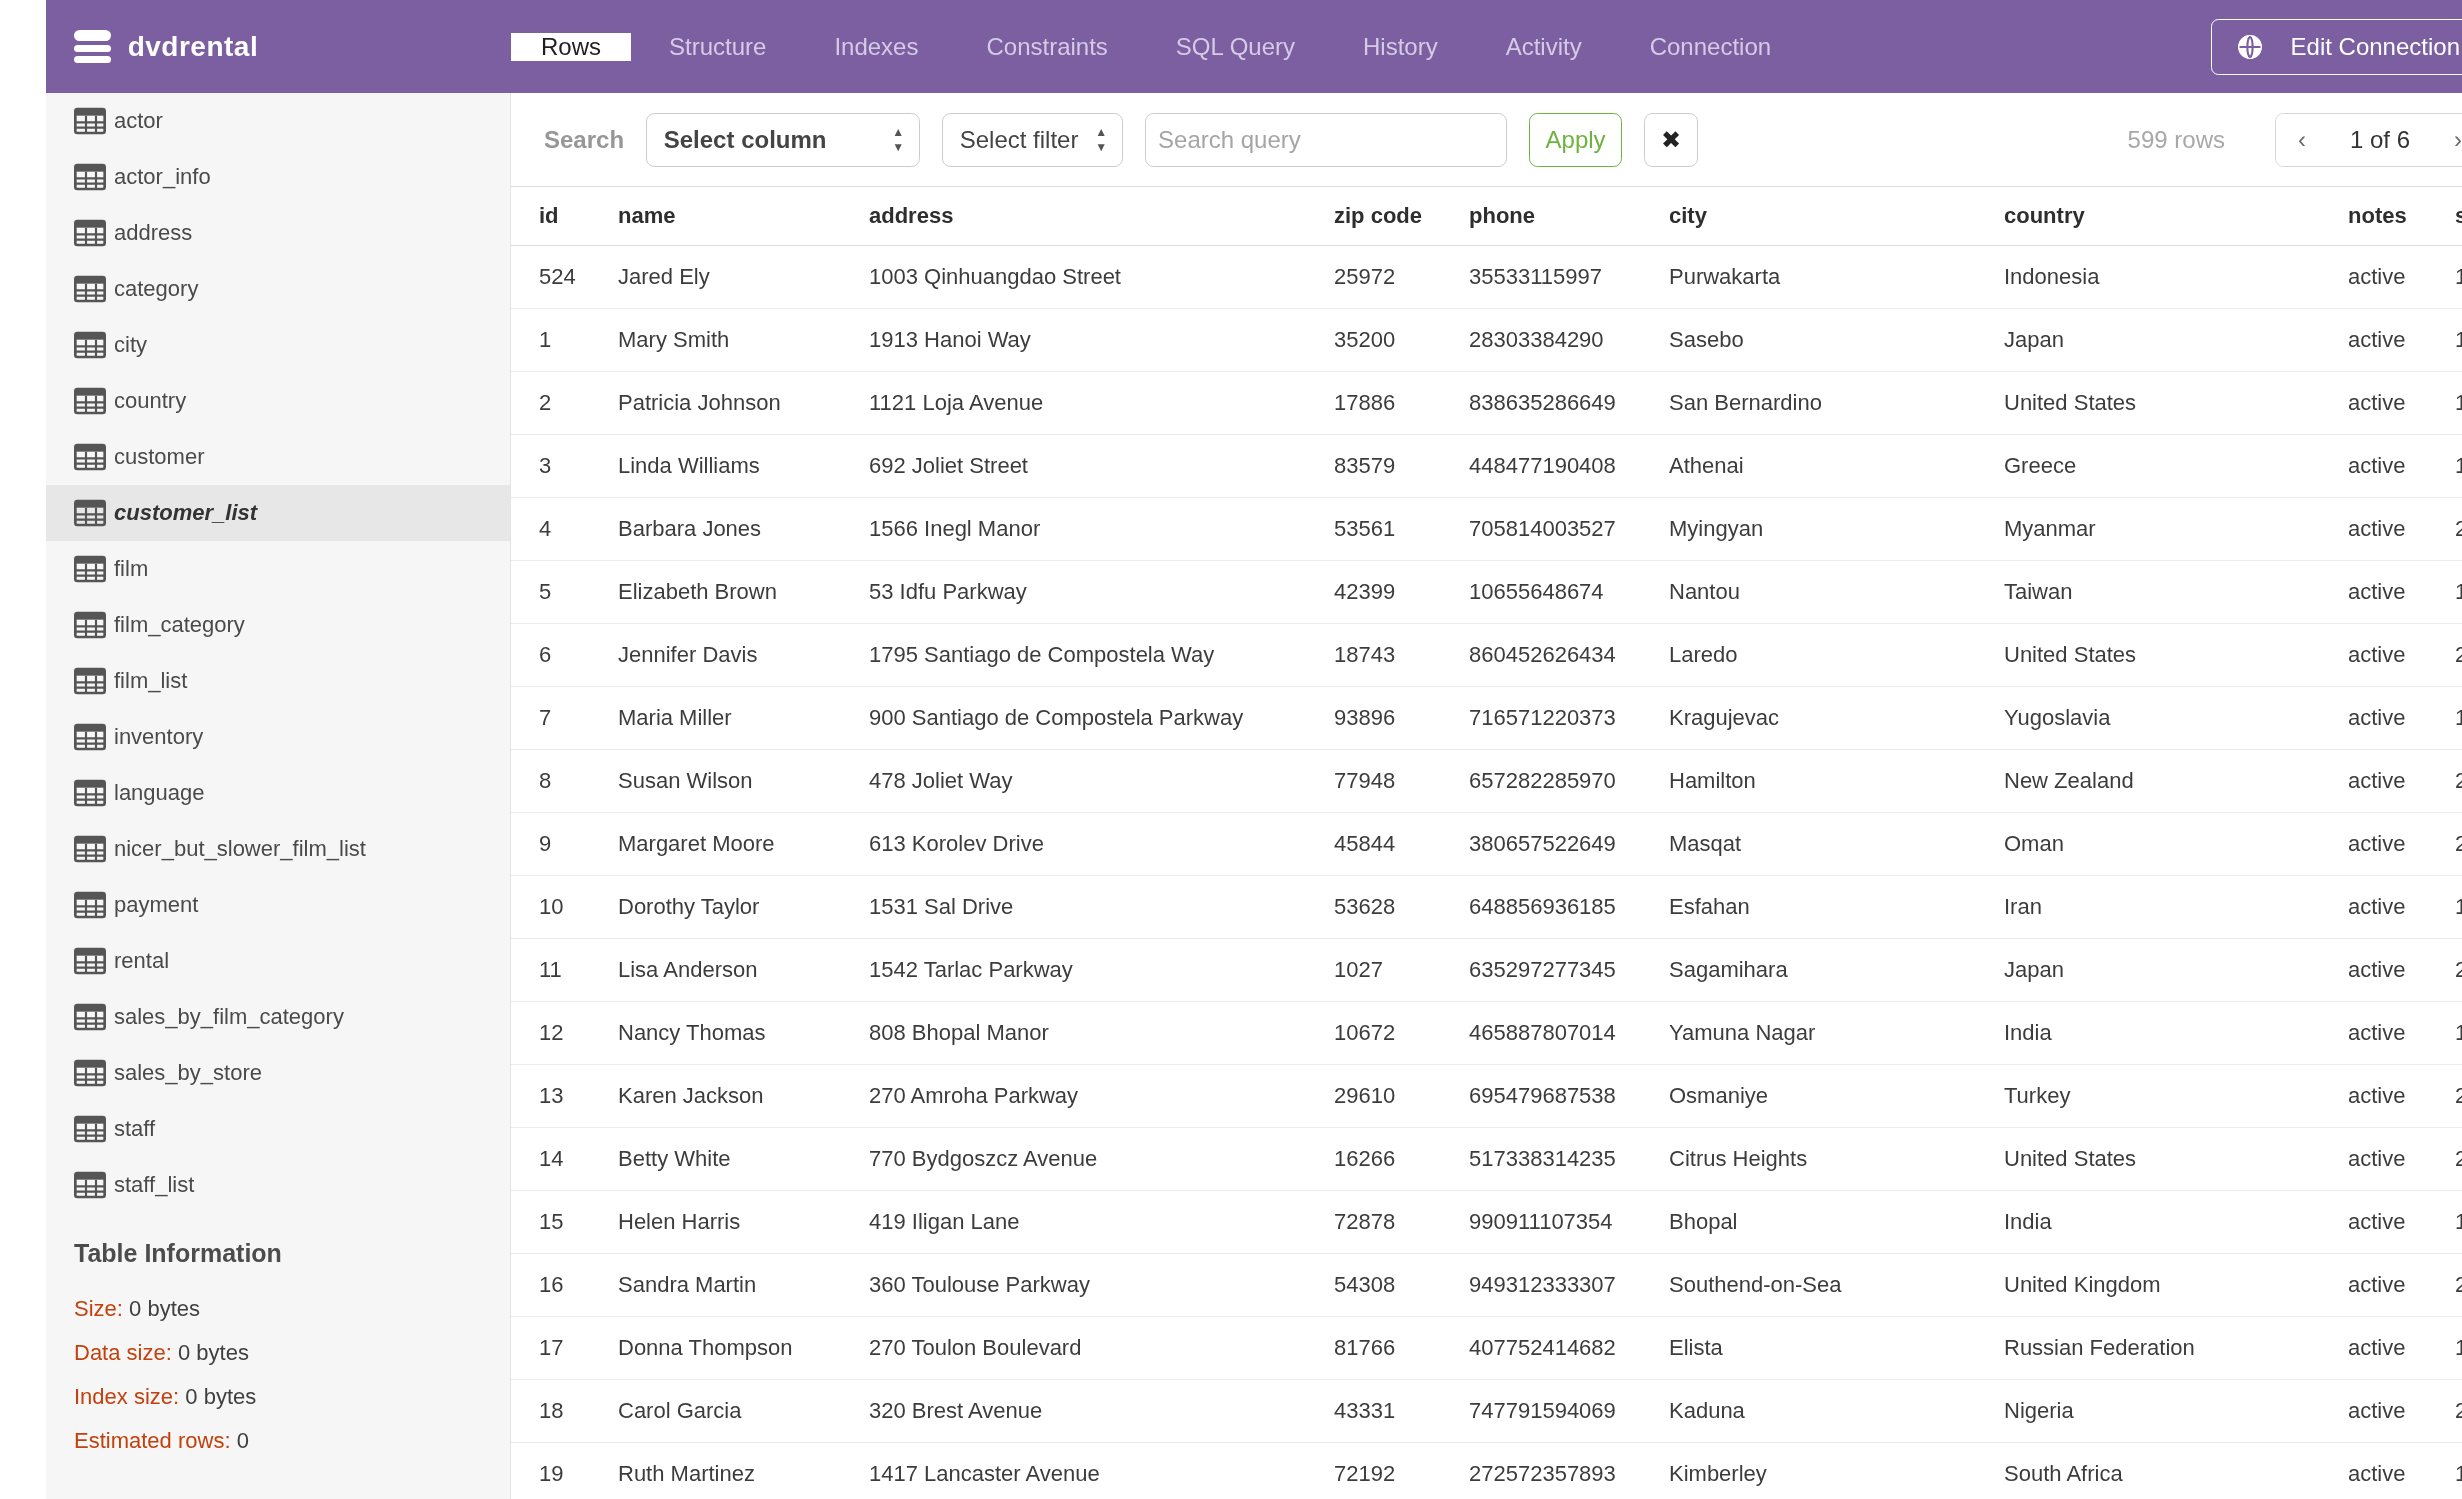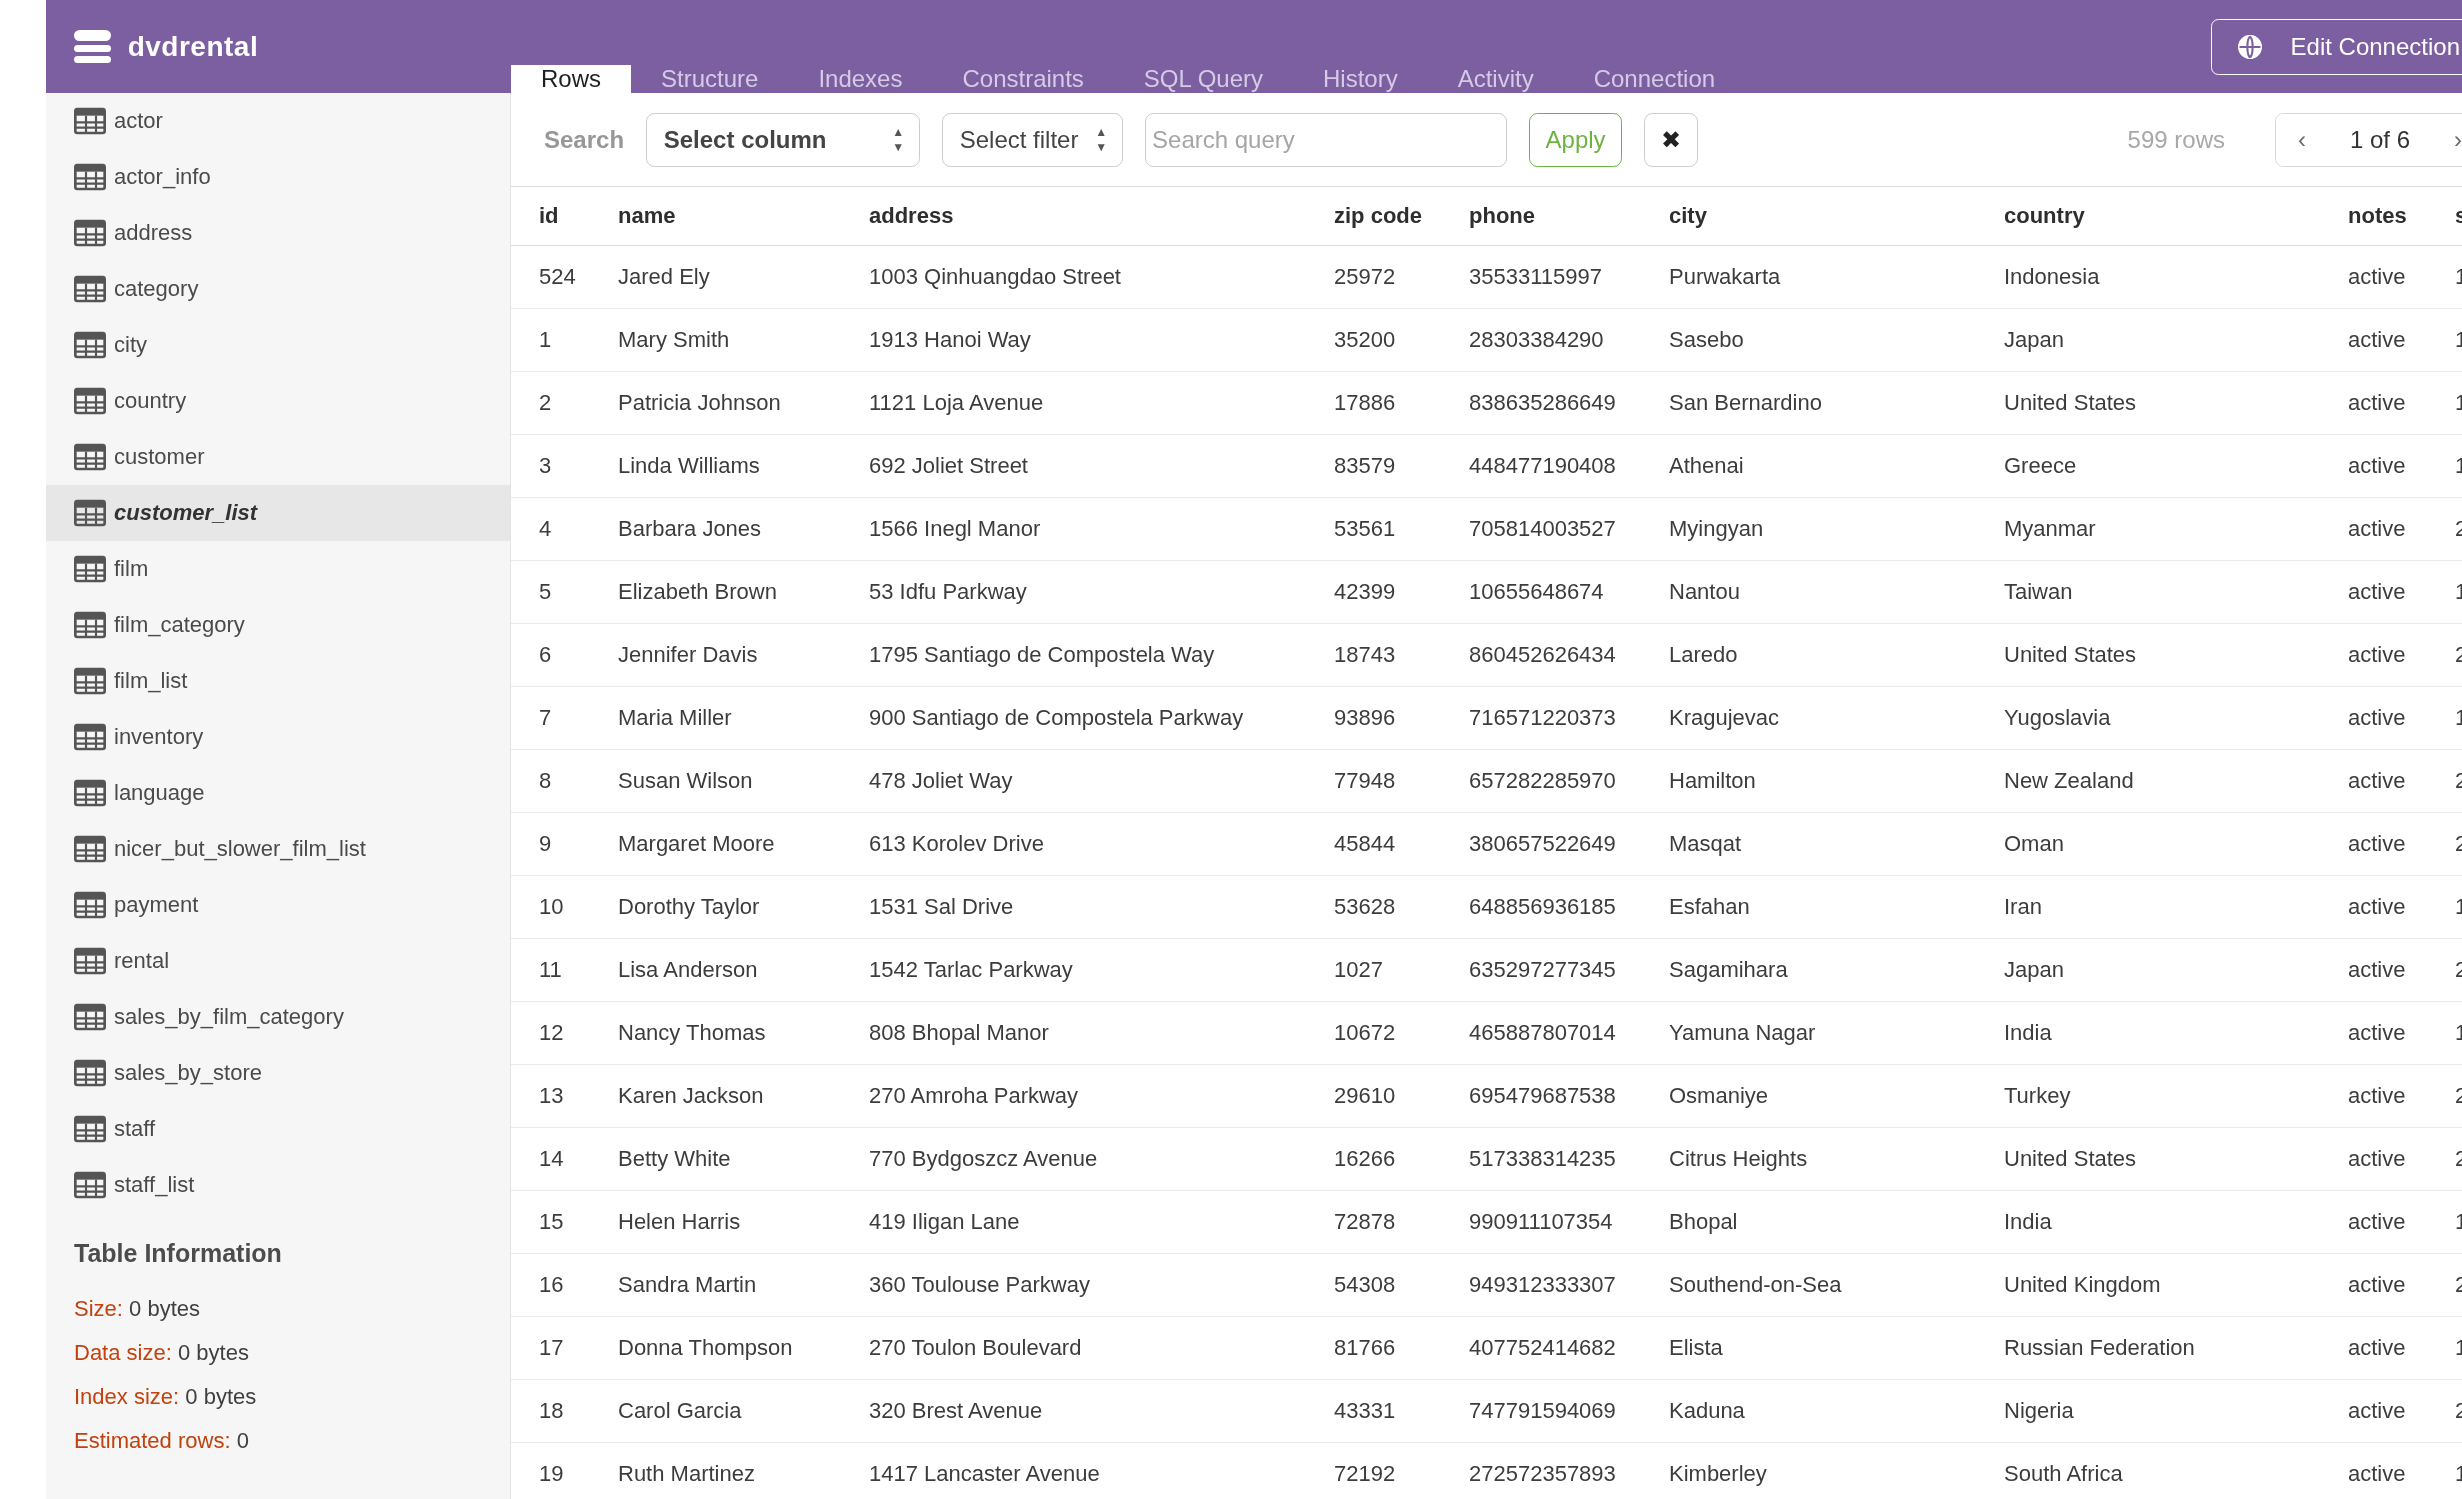--- a/index.html
+++ b/index.html
@@ -7,21 +7,21 @@
   body{font-family:"Liberation Sans","DejaVu Sans",sans-serif;width:2462px;height:1500px;overflow:hidden;}
   .app{width:2462px;height:1500px;display:flex;flex-direction:column;overflow:hidden;background:#fff;margin-left:46px;}
 
   
   .topbar{height:93px;flex:0 0 93px;background:#7c5fa0;display:flex;align-items:stretch;}
   .brand{width:465px;flex:0 0 465px;display:flex;align-items:center;padding-left:28px;gap:16.7px;}
   .brand .db-icon{display:flex;flex-direction:column;gap:3.7px;}
   .brand .db-icon i{display:block;width:37px;height:7.4px;background:#fff;border-radius:4.6px;}
   .brand .db-icon i:first-child{height:11px;border-radius:6.5px;}
   .brand-label{color:#fff;font-size:28px;font-weight:bold;letter-spacing:0.5px;}
-  .tabs{display:flex;align-items:flex-end;flex:1;}
+  .tabs{display:flex;align-items:center;flex:1;gap:8px;}
   .tab{display:flex;align-items:center;padding:0 30px;font-size:24px;color:#d5cbe6;cursor:default;white-space:nowrap;}
   .tab.active{background:#ffffff;color:#1f1f1f;}
   .edit-conn{align-self:center;margin-right:23px;display:flex;align-items:center;gap:27px;border:1.9px solid #fff;border-radius:7.4px;background:transparent;color:#fff;font-size:24px;padding:13px 24px;font-family:inherit;}
   .edit-conn svg{display:block;}
 
   
   .body{flex:1;display:flex;min-height:0;}
 
   
   .sidebar{width:465px;flex:0 0 465px;background:#f6f6f6;border-right:0.9px solid #e2e2e2;display:flex;flex-direction:column;overflow:hidden;}
@@ -36,21 +36,21 @@
 
   
   .main{flex:1;display:flex;flex-direction:column;min-width:0;background:#fff;}
   .toolbar{height:93px;flex:0 0 93px;display:flex;align-items:center;padding:0 23px 0 33px;gap:22px;}
   .search-label{font-size:24px;color:#979797;font-weight:600;}
   .sel{height:54px;border:1.9px solid #ccc;border-radius:8.4px;background:#fff;display:flex;align-items:center;justify-content:space-between;padding:0 15px 0 16.7px;font-size:24px;color:#444;cursor:pointer;}
   .sel-col{width:274px;font-weight:bold;}
   .sel-fil{width:181px;}
   .sel-arrows{display:flex;flex-direction:column;align-items:center;gap:2.8px;color:#555;}
   .sel-arrows span{font-size:12px;line-height:12px;}
-  .query-input{width:362px;height:54px;border:1.9px solid #ccc;border-radius:8.4px;font-size:24px;padding:0 6px;color:#333;font-family:inherit;outline:none;}
+  .query-input{width:362px;height:54px;border:1.9px solid #ccc;border-radius:8.4px;font-size:24px;padding:0 12px;color:#333;font-family:inherit;outline:none;}
   .query-input::placeholder{color:#a5a5a5;}
   .btn-apply{height:54px;width:93px;border:1.9px solid #6db33f;border-radius:8.4px;background:#fff;color:#6db33f;font-size:24px;font-family:inherit;}
   .btn-clear{height:54px;width:54px;border:1.9px solid #ccc;border-radius:8.4px;background:#fff;color:#222;font-size:24px;font-weight:bold;font-family:inherit;display:flex;align-items:center;justify-content:center;}
   .toolbar .spacer{flex:1;}
   .rows-count{font-size:24px;color:#a8a8a8;margin-right:28px;white-space:nowrap;}
   .pager{display:flex;align-items:stretch;height:54px;border:0.9px solid #d6d6d6;border-radius:8.4px;overflow:hidden;background:#fff;}
   .pager .pg{display:flex;align-items:center;justify-content:center;font-size:24px;background:#fff;border:none;font-family:inherit;}
   .pg-prev,.pg-next{width:52px;color:#6b6b6b;}
   .pg-cur{width:104px;color:#333;border-left:0.9px solid #d6d6d6;border-right:0.9px solid #d6d6d6;}
 

